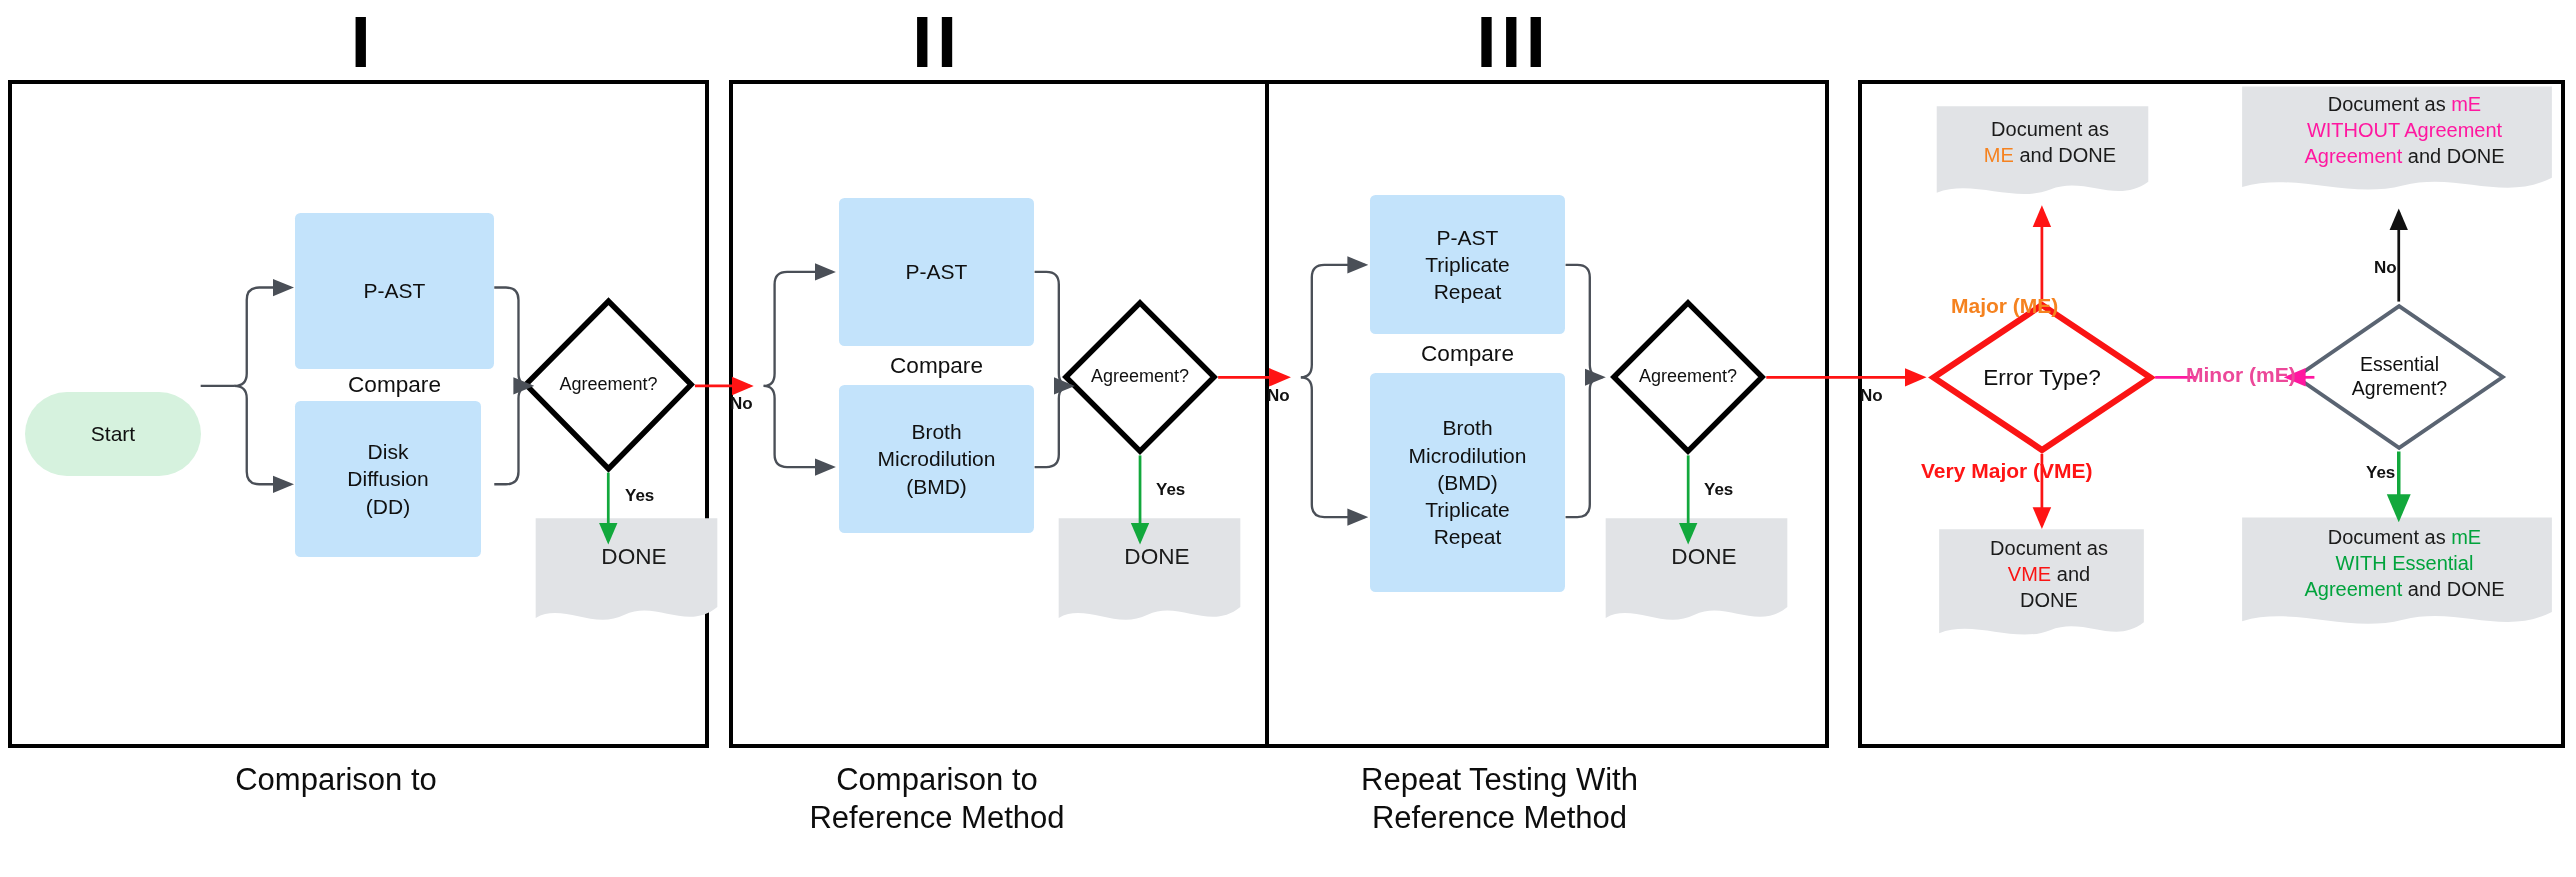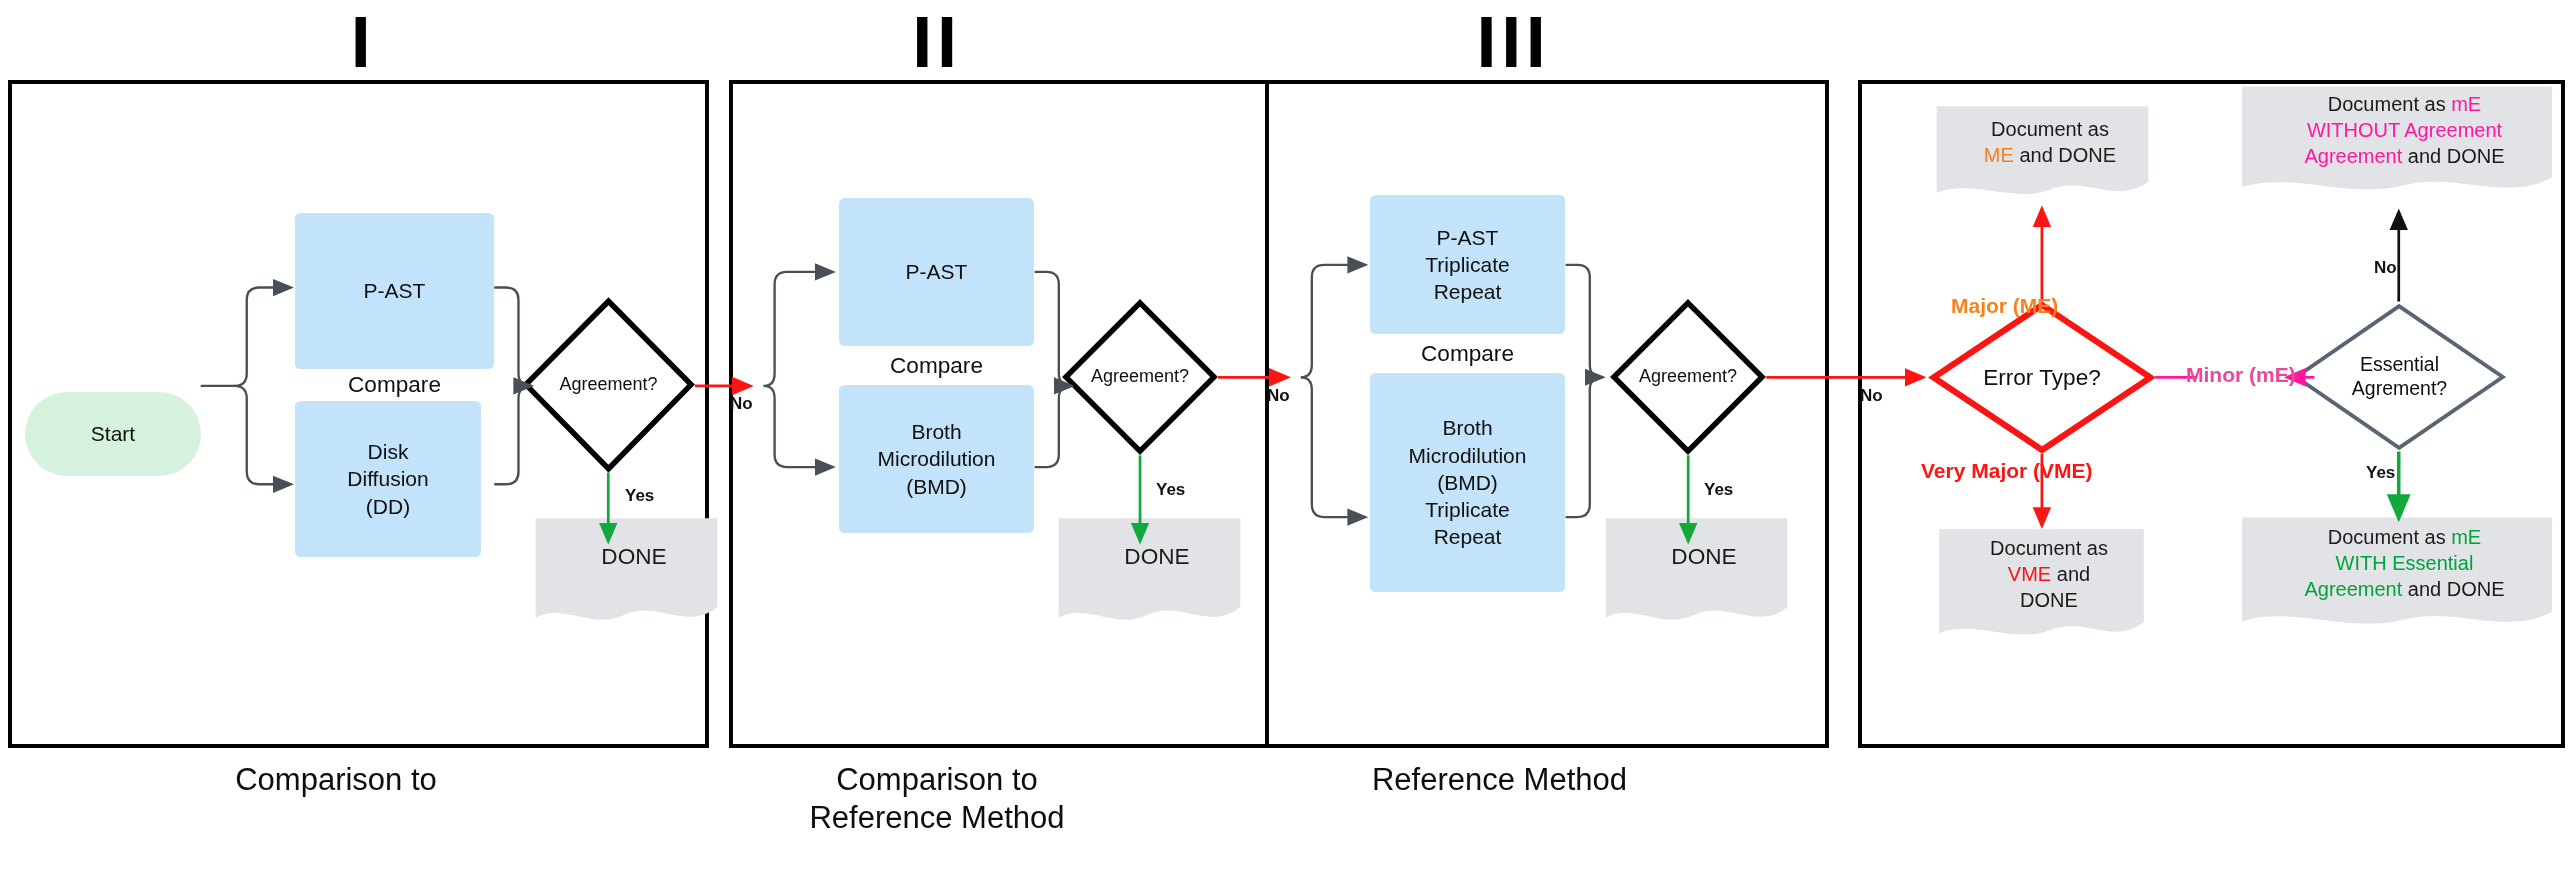--- a/index.html
+++ b/index.html
@@ -335,15 +335,16 @@
 <div class="caption" style="left:47px;top:761px;width:578px;">
   <div>Comparison to</div>
 </div>
 
 <div class="caption" style="left:695px;top:761px;width:484px;">
   <div>Comparison to</div>
   <div>Reference Method</div>
 </div>
 
 <div class="caption" style="left:1226px;top:761px;width:547px;">
+  <div>Repeat Testing With</div>
   <div>Reference Method</div>
 </div>
 
 
 </body></html>

